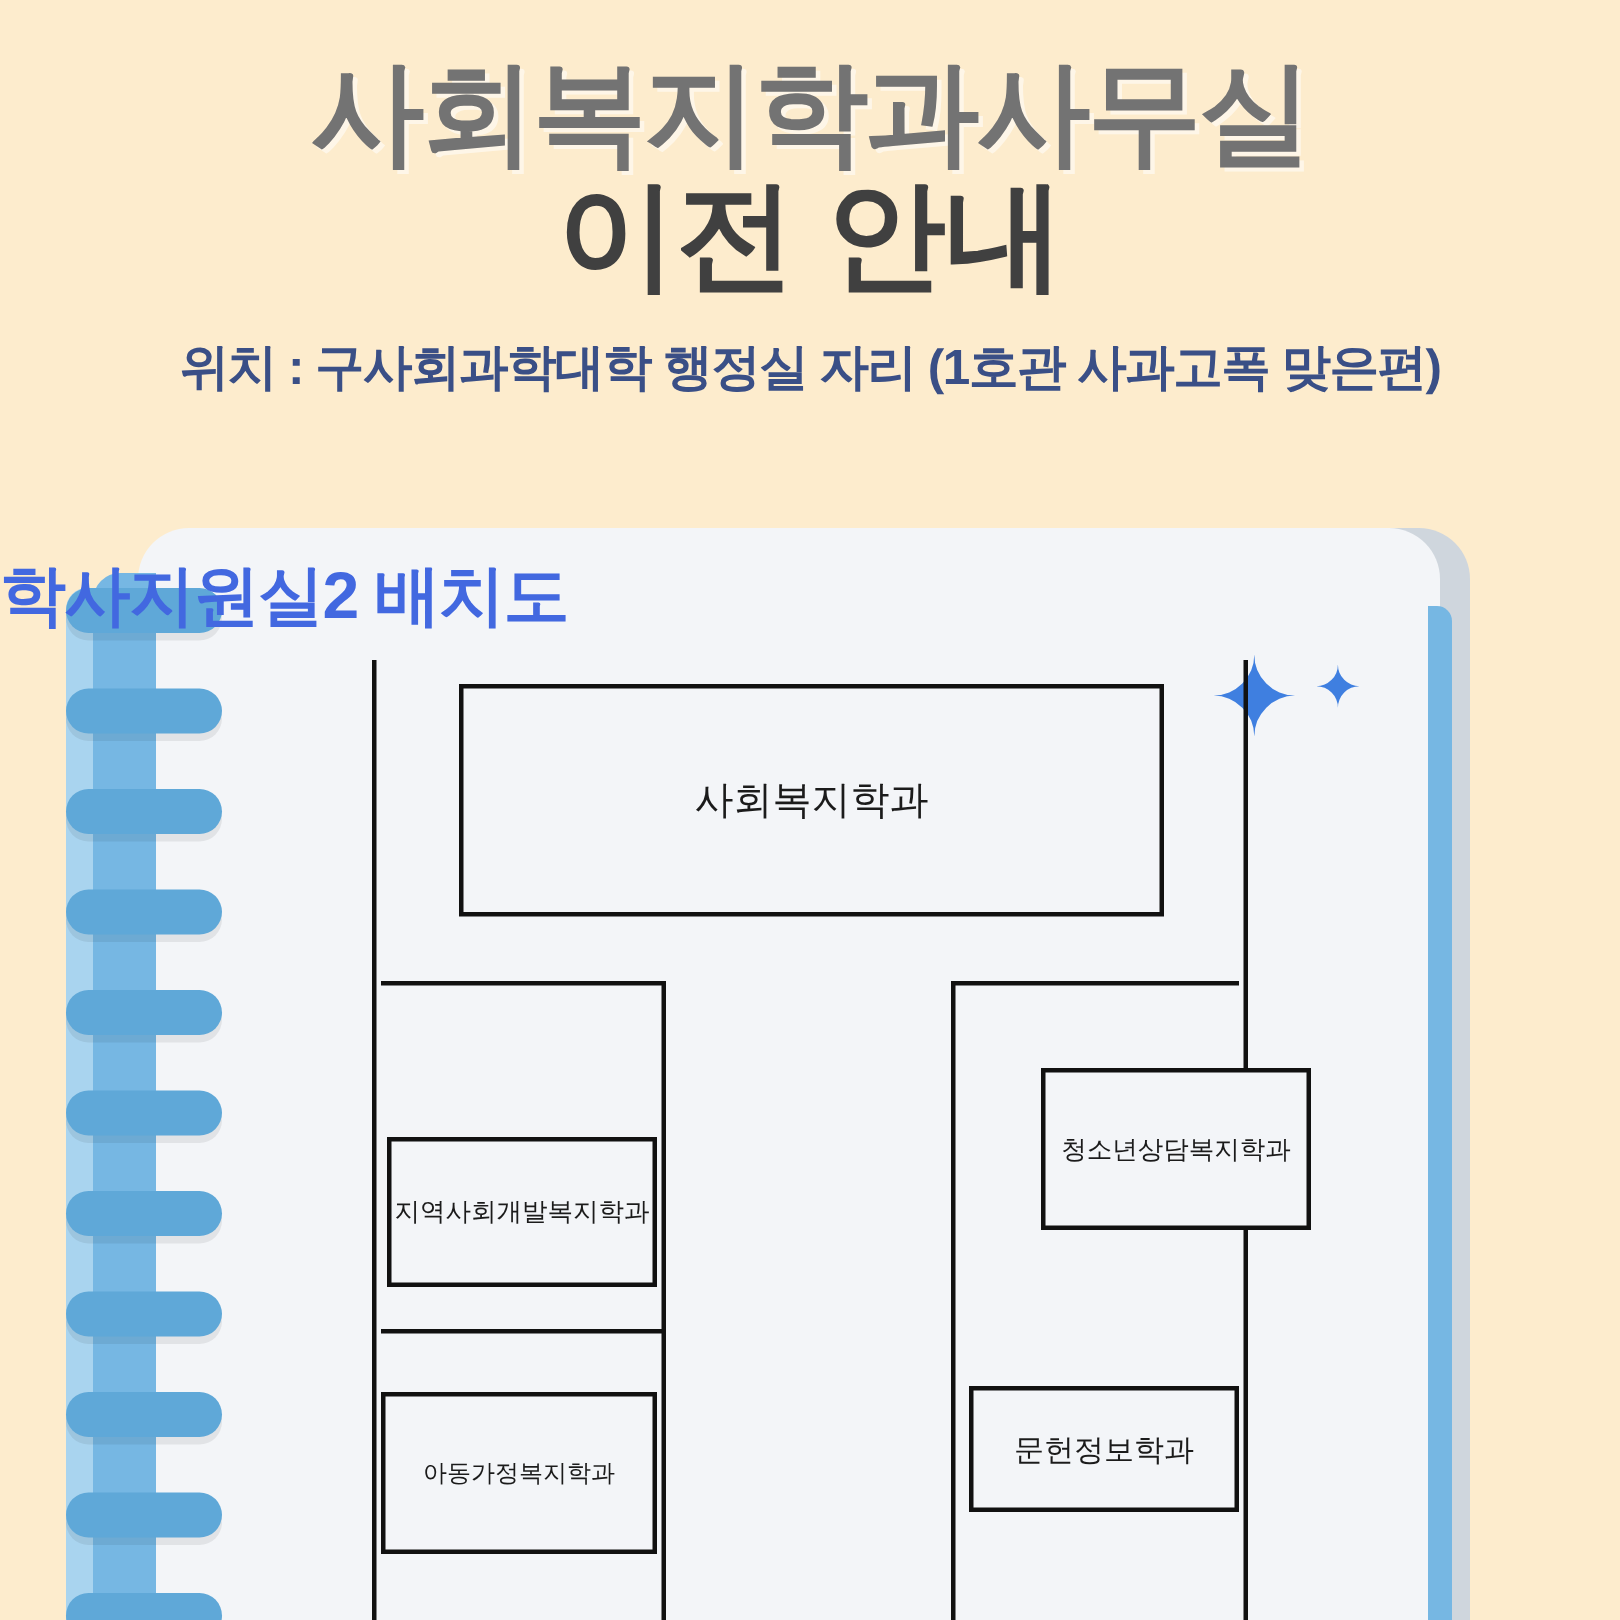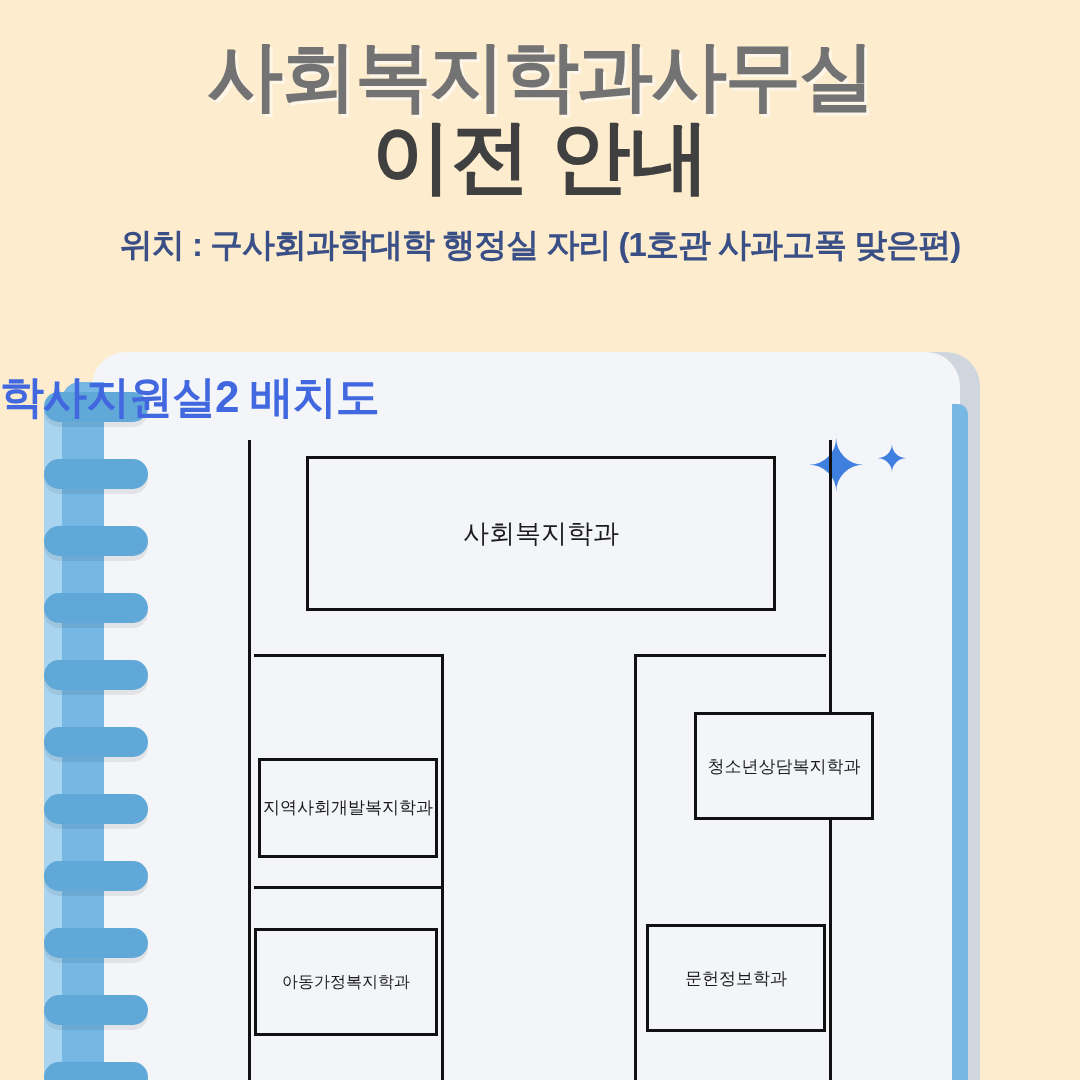--- a/index.html
+++ b/index.html
@@ -202,22 +202,22 @@
     background: #111;
   }
   .box-right-1 {
     left: 398px; top: 272px;
     width: 180px; height: 108px;
     font-size: 17px;
     margin-left: 48px;
   }
   .box-right-2 {
     left: 398px; top: 484px;
-    width: 180px; height: 108px;
-    font-size: 17px;
+    width: 180px; height: 84px;
+    font-size: 20px;
   }
 </style>
 </head>
 <body>
 
 <div class="notebook-shadow"></div>
 <div class="notebook"></div>
 <div class="blue-strip-light"></div>
 <div class="blue-strip"></div>
 <div class="right-edge"></div>

